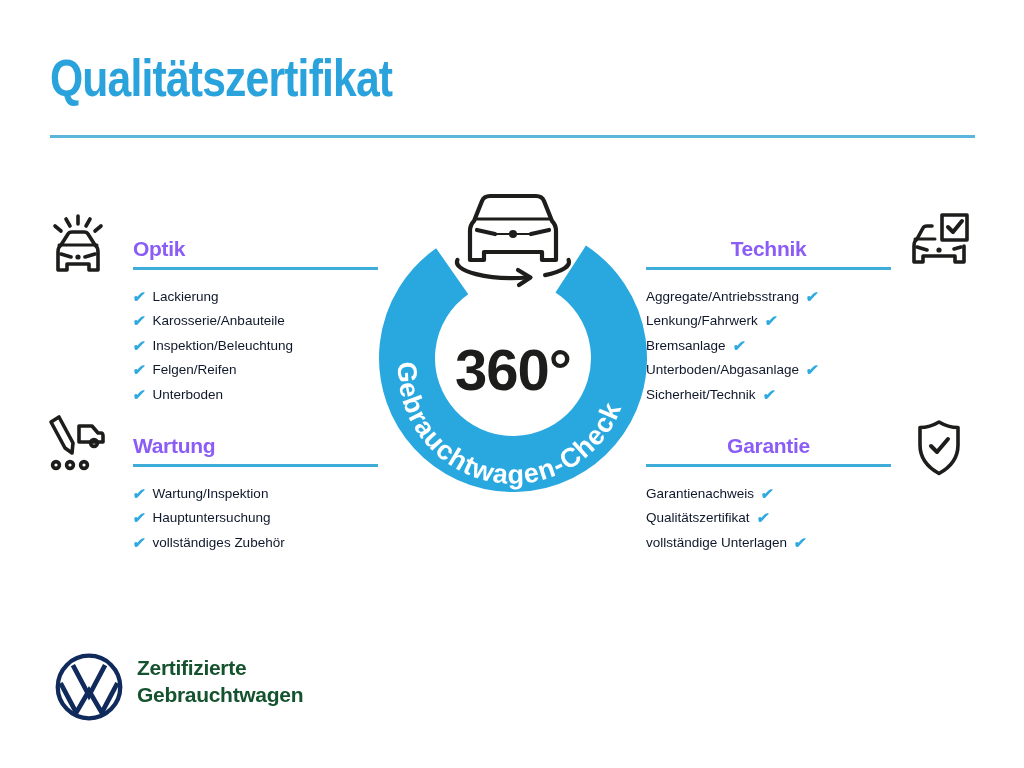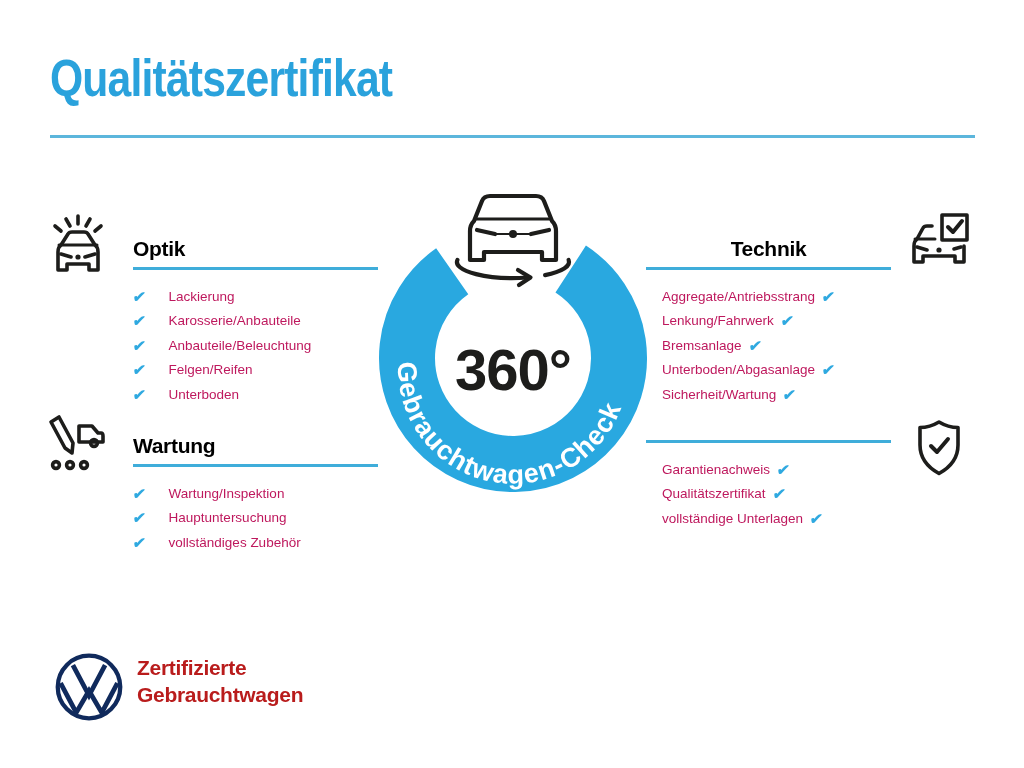--- a/index.html
+++ b/index.html
@@ -9,36 +9,36 @@
   }
   
   .page-title{
     position:absolute;left:50px;top:48px;margin:0;
     font-size:52px;font-weight:bold;color:#2aa2dc;letter-spacing:-1px;
     transform:scaleX(0.82);transform-origin:left top;white-space:nowrap;
   }
   .title-rule{position:absolute;left:50px;top:135px;width:925px;height:3px;background:#5cb6dc;}
   
   .section{position:absolute;width:245px;}
-  .sec-title{font-size:21px;font-weight:bold;color:#000000;letter-spacing:-0.3px;margin:0;}
+  .sec-title{font-size:21px;font-weight:bold;color:#8b5cf6;letter-spacing:-0.3px;margin:0;}
   .sec-rule{height:3px;background:#3fadda;margin-top:6px;}
   .sec-list{margin-top:14px;}
   .row{display:flex;align-items:center;gap:7px;height:24.5px;}
-  .row .lbl{font-size:13.5px;color:#be185d;white-space:nowrap;margin-left:16px;}
+  .row .lbl{font-size:13.5px;color:#0f172a;white-space:nowrap;}
   .check{color:#2fa9e0;font-size:15px;font-weight:bold;line-height:1;transform:skewX(-8deg);}
   .left  .sec-title{text-align:left;}
   .right .sec-title{text-align:center;}
   .right .row{justify-content:flex-start;}
   
   .icon{position:absolute;}
   .icon svg{display:block;}
   
   .footer-text{
     position:absolute;left:137px;top:654px;
-    font-size:21px;font-weight:bold;color:#b91c1c;line-height:27px;letter-spacing:-0.3px;
+    font-size:21px;font-weight:bold;color:#14532d;line-height:27px;letter-spacing:-0.3px;
   }
 </style>
 </head>
 <body>
 
 <div id="canvas">
 
   <h1 class="page-title">Qualitätszertifikat</h1>
   <div class="title-rule"></div>
 
@@ -63,21 +63,21 @@
       <div class="row">
           <span class="check">✔</span>
           <span class="lbl">Lackierung</span>
         </div>
       <div class="row">
           <span class="check">✔</span>
           <span class="lbl">Karosserie/Anbauteile</span>
         </div>
       <div class="row">
           <span class="check">✔</span>
-          <span class="lbl">Anbauteile/Beleuchtung</span>
+          <span class="lbl">Inspektion/Beleuchtung</span>
         </div>
       <div class="row">
           <span class="check">✔</span>
           <span class="lbl">Felgen/Reifen</span>
         </div>
       <div class="row">
           <span class="check">✔</span>
           <span class="lbl">Unterboden</span>
         </div>
     </div>
@@ -137,33 +137,34 @@
         </div>
       <div class="row">
           <span class="lbl">Bremsanlage</span>
           <span class="check">✔</span>
         </div>
       <div class="row">
           <span class="lbl">Unterboden/Abgasanlage</span>
           <span class="check">✔</span>
         </div>
       <div class="row">
-          <span class="lbl">Sicherheit/Wartung</span>
+          <span class="lbl">Sicherheit/Technik</span>
           <span class="check">✔</span>
         </div>
     </div>
   </div>
 
   <div class="icon" style="left:910px;top:418px;">
     <svg width="58" height="62" viewBox="0 0 58 62" fill="none" stroke="#1d1d1b" stroke-width="3.6" stroke-linecap="round" stroke-linejoin="round">
       <path d="M 29 4 C 34 7 42 9.5 48 9.5 V 27 C 48 42 39 50 29 55.5 C 19 50 10 42 10 27 V 9.5 C 16 9.5 24 7 29 4 Z"></path>
       <path d="M 21 28 L 27 34 L 38 21" stroke-width="4"></path>
     </svg>
   </div>
   <div class="section right" style="left:646px;top:434px;">
+    <div class="sec-title">Garantie</div>
     <div class="sec-rule"></div>
     <div class="sec-list">
       <div class="row">
           <span class="lbl">Garantienachweis</span>
           <span class="check">✔</span>
         </div>
       <div class="row">
           <span class="lbl">Qualitätszertifikat</span>
           <span class="check">✔</span>
         </div>

